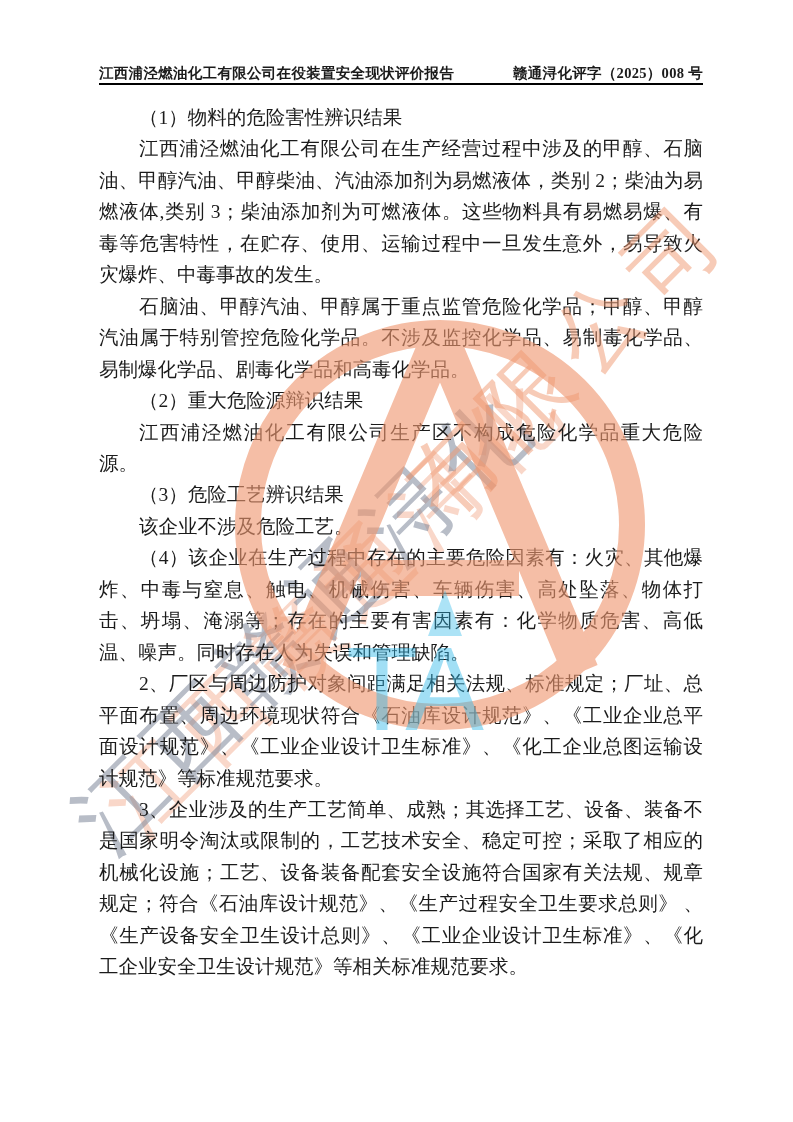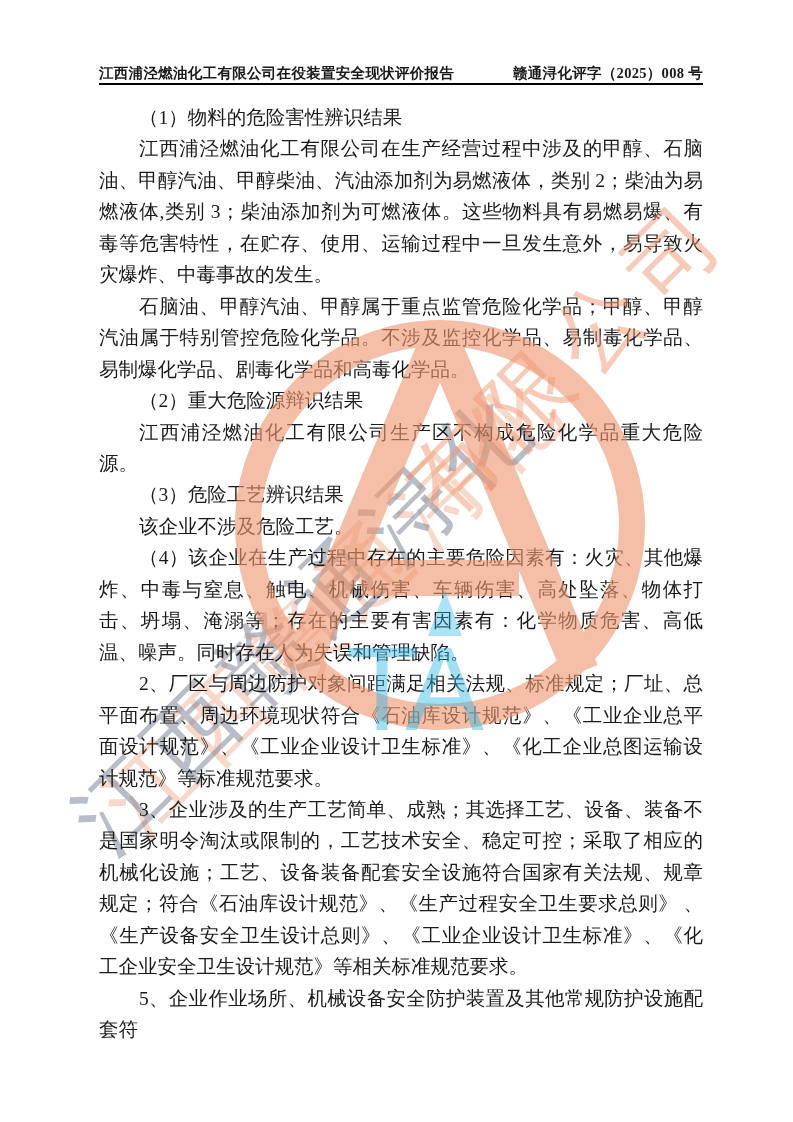--- a/index.html
+++ b/index.html
@@ -90,21 +90,20 @@
         <p class="para">（1）物料的危险害性辨识结果</p>
         <p class="para">江西浦泾燃油化工有限公司在生产经营过程中涉及的甲醇、石脑油、甲醇汽油、甲醇柴油、汽油添加剂为易燃液体，类别 2；柴油为易燃液体,类别 3；柴油添加剂为可燃液体。这些物料具有易燃易爆、有毒等危害特性，在贮存、使用、运输过程中一旦发生意外，易导致火灾爆炸、中毒事故的发生。</p>
         <p class="para">石脑油、甲醇汽油、甲醇属于重点监管危险化学品；甲醇、甲醇汽油属于特别管控危险化学品。不涉及监控化学品、易制毒化学品、易制爆化学品、剧毒化学品和高毒化学品。</p>
         <p class="para">（2）重大危险源辩识结果</p>
         <p class="para">江西浦泾燃油化工有限公司生产区不构成危险化学品重大危险源。</p>
         <p class="para">（3）危险工艺辨识结果</p>
         <p class="para">该企业不涉及危险工艺。</p>
         <p class="para">（4）该企业在生产过程中存在的主要危险因素有：火灾、其他爆炸、中毒与窒息、触电、机械伤害、车辆伤害、高处坠落、物体打击、坍塌、淹溺等；存在的主要有害因素有：化学物质危害、高低温、噪声。同时存在人为失误和管理缺陷。</p>
         <p class="para">2、厂区与周边防护对象间距满足相关法规、标准规定；厂址、总平面布置、周边环境现状符合《石油库设计规范》、《工业企业总平面设计规范》、《工业企业设计卫生标准》、《化工企业总图运输设计规范》等标准规范要求。</p>
         <p class="para">3、企业涉及的生产工艺简单、成熟；其选择工艺、设备、装备不是国家明令淘汰或限制的，工艺技术安全、稳定可控；采取了相应的机械化设施；工艺、设备装备配套安全设施符合国家有关法规、规章规定；符合《石油库设计规范》、《生产过程安全卫生要求总则》 、《生产设备安全卫生设计总则》、《工业企业设计卫生标准》、《化工企业安全卫生设计规范》等相关标准规范要求。</p>
-        <p class="para">5、企业作业场所、机械设备安全防护装置及其他常规防护设施配套符</p>
       </div>
   </div>
 
   <div class="wm wm-over" style="left:0;top:0;width:793px;height:1122px;">
     <svg class="logo-svg" width="430" height="430" viewBox="0 0 430 430">
       <circle cx="215" cy="215" r="192" fill="none" stroke-width="26" stroke="#ef9770"></circle>
       <path d="M215 26 L74 362 M215 26 L356 362 M136 268 L294 268" fill="none" stroke-width="36" stroke="#ef9770"></path>
     </svg>
     <div class="cyan-tri"></div>
     <div class="ta-text">TA</div>

